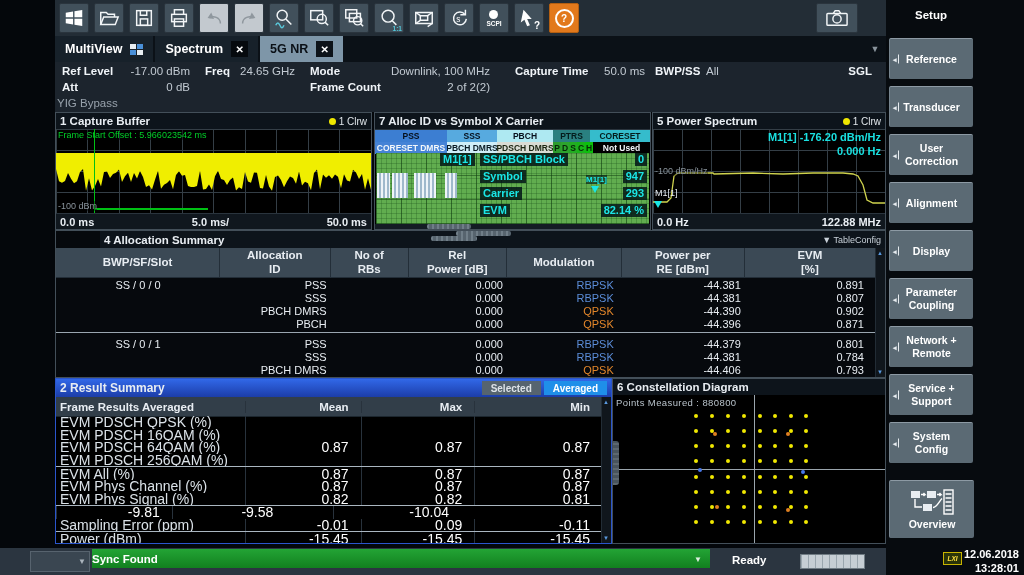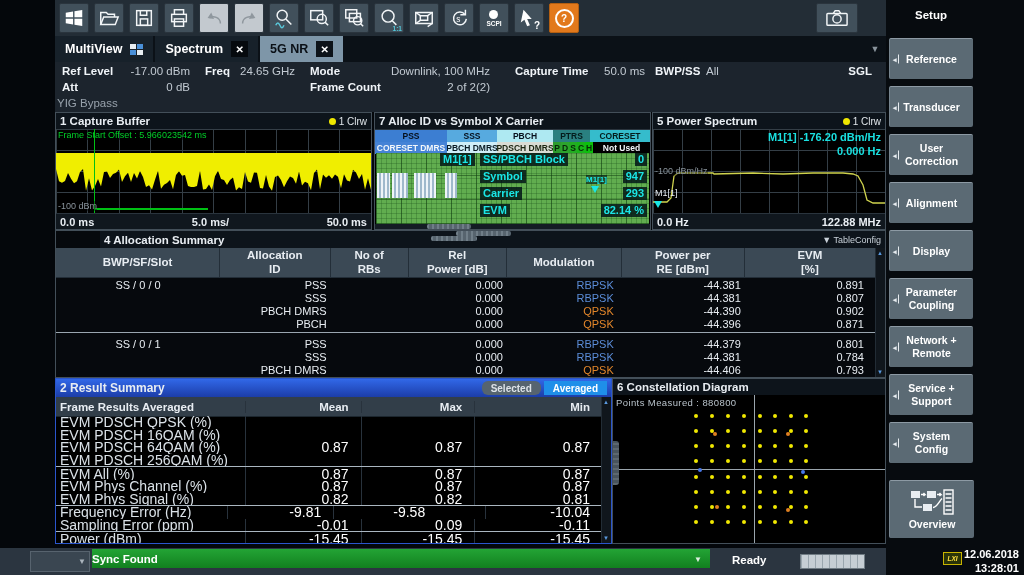--- a/index.html
+++ b/index.html
@@ -68,21 +68,21 @@
 .arow{display:flex;height:13px;align-items:center;}
 .ac{overflow:hidden;white-space:nowrap;box-sizing:border-box;}
 .gsep{border-top:1px solid #9aa6b0;margin:2px 0 4px 0;}
 .vsb{position:absolute;right:0;top:17px;bottom:0;width:9px;background:#10161c;border-left:1px solid #222c35;}
 .vsb .up{position:absolute;top:2px;left:1px;font-size:6px;color:#5a9ae0;}
 .vsb .dn{position:absolute;bottom:2px;left:1px;font-size:6px;color:#5a9ae0;}
 
 .p2{left:55px;top:378px;width:557px;height:166px;border:1px solid #2a55cc;background:#000;}
 .p2title{height:18px;background:linear-gradient(180deg,#3168e8,#1c3da8);display:flex;align-items:center;padding:0 4px;font-weight:700;font-size:12px;}
 .rtab{font-size:10px;font-weight:700;padding:1.5px 9px;margin-left:3px;}
-.rtab.sel{background:#56646f;color:#dde3e8;border-radius:6px;}
+.rtab.sel{background:#56646f;color:#dde3e8;}
 .rtab.avg{background:#1f8fe9;color:#fff;}
 .p2head{position:absolute;top:18px;height:19px;left:0;right:9px;display:flex;background:#323e49;font-weight:700;font-size:11.5px;align-items:center;border-bottom:1px solid #1c262e;}
 .p2hc{box-sizing:border-box;white-space:nowrap;overflow:hidden;}
 .p2body{position:absolute;top:37px;bottom:0;left:0;right:9px;overflow:hidden;}
 .rrow{display:flex;height:12.6px;align-items:center;font-size:14px;}
 .rrow.sep{border-top:1px solid #aab6c0;}
 .rc{box-sizing:border-box;white-space:nowrap;overflow:hidden;height:100%;display:flex;align-items:center;}
 .rc.val{justify-content:flex-end;padding-right:12px;border-left:1px solid #28323c;color:#fff;}
 .rc.lab{padding-left:4px;color:#dbe2e8;}
 .p2sb{position:absolute;right:0;top:18px;bottom:0;width:9px;background:#10161c;border-left:1px solid #222c35;}
@@ -505,21 +505,20 @@
           <div class="rc val" style="width: 20.8%;">0.87</div>
           <div class="rc val" style="width: 23.4%;">0.87</div>
         </div>
         <div class="rrow">
           <div class="rc lab" style="width: 34.6%;">EVM Phys Signal (%)</div>
           <div class="rc val" style="width: 21.2%;">0.82</div>
           <div class="rc val" style="width: 20.8%;">0.82</div>
           <div class="rc val" style="width: 23.4%;">0.81</div>
         </div>
         <div class="rrow sep">
-          <div class="rc lab" style="width: 34.6%;">Frequency Error (Hz)</div>
           <div class="rc val" style="width: 21.2%;">-9.81</div>
           <div class="rc val" style="width: 20.8%;">-9.58</div>
           <div class="rc val" style="width: 23.4%; margin-left: 48px;">-10.04</div>
         </div>
         <div class="rrow">
           <div class="rc lab" style="width: 34.6%;">Sampling Error (ppm)</div>
           <div class="rc val" style="width: 21.2%;">-0.01</div>
           <div class="rc val" style="width: 20.8%;">0.09</div>
           <div class="rc val" style="width: 23.4%;">-0.11</div>
         </div>

